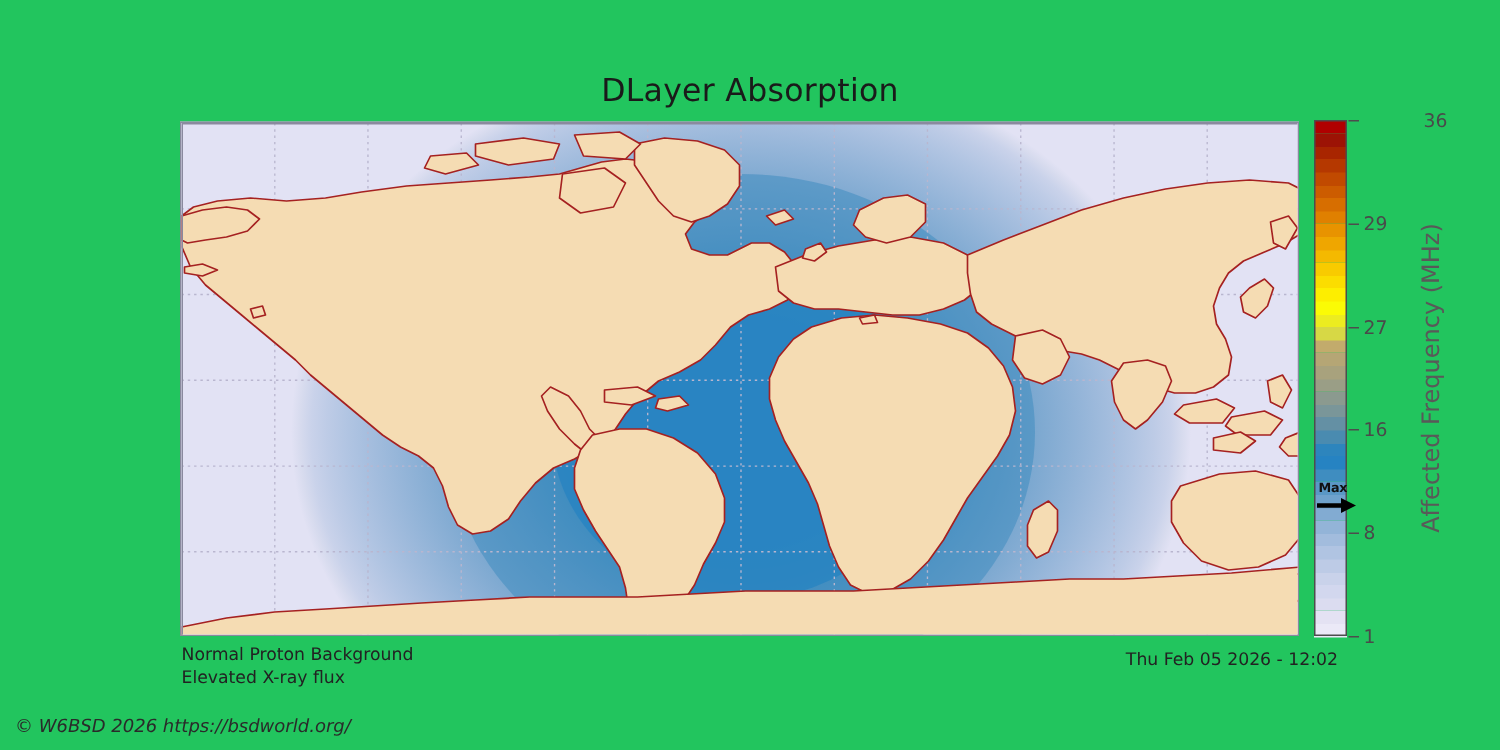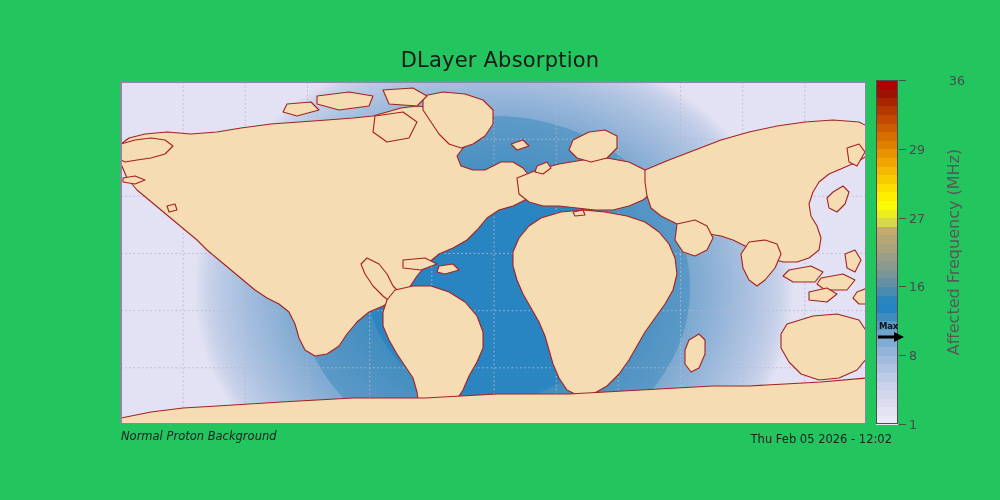--- a/index.html
+++ b/index.html
@@ -32,21 +32,21 @@
     box-sizing: border-box;
   }
   .map-svg { position:absolute; left:0; top:0; width:746px; height:343px; display:block; }
 
   
   .grid-line { stroke: #b9b6cf; stroke-width: 0.9; stroke-dasharray: 1.6 2.6; fill:none; }
 
   
   .ann-left {
     position: absolute; left: 121px; top: 429px;
-    font-size: 11.5px; color: #222; line-height: 15px; font-style: italic;
+    font-size: 11.5px; color: #222; line-height: 15px;
   }
   .ann-right {
     position: absolute; left: 866px; top: 432px;
     transform: translateX(-100%);
     font-size: 11.5px; color: #222; white-space: nowrap; margin-left: 26px;
   }
   .credit {
     position: absolute; left: 10px; top: 477px;
     font-size: 12px; font-style: italic; color: #2a2a2a;
     white-space: nowrap;
@@ -253,24 +253,26 @@
             L664,302 L700,300 L746,296 L746,343 L0,343 Z"></path>
         </g>
 
         <rect x="0.5" y="0.5" width="745" height="342" fill="none" stroke="#8a8a9e" stroke-width="1"></rect>
       </g>
     </svg>
   </div>
 
   <div class="ann-left">
     <div>Normal Proton Background</div>
+    <div>Elevated X-ray flux</div>
   </div>
 
   <div class="ann-right">Thu Feb 05 2026 - 12:02</div>
 
+  <div class="credit">© W6BSD 2026 https://bsdworld.org/</div>
 
   <div class="cbar-wrap" id="cbar">
       <div class="seg" style="top: 335.4px; height: 9.2px; background: rgb(235, 233, 247);"></div>
       <div class="seg" style="top: 326.8px; height: 9.2px; background: rgb(228, 226, 243);"></div>
       <div class="seg" style="top: 318.2px; height: 9.2px; background: rgb(219, 220, 240);"></div>
       <div class="seg" style="top: 309.6px; height: 9.2px; background: rgb(210, 215, 238);"></div>
       <div class="seg" style="top: 301px; height: 9.2px; background: rgb(201, 210, 234);"></div>
       <div class="seg" style="top: 292.4px; height: 9.2px; background: rgb(189, 203, 230);"></div>
       <div class="seg" style="top: 283.8px; height: 9.2px; background: rgb(176, 196, 226);"></div>
       <div class="seg" style="top: 275.2px; height: 9.2px; background: rgb(162, 188, 221);"></div>

